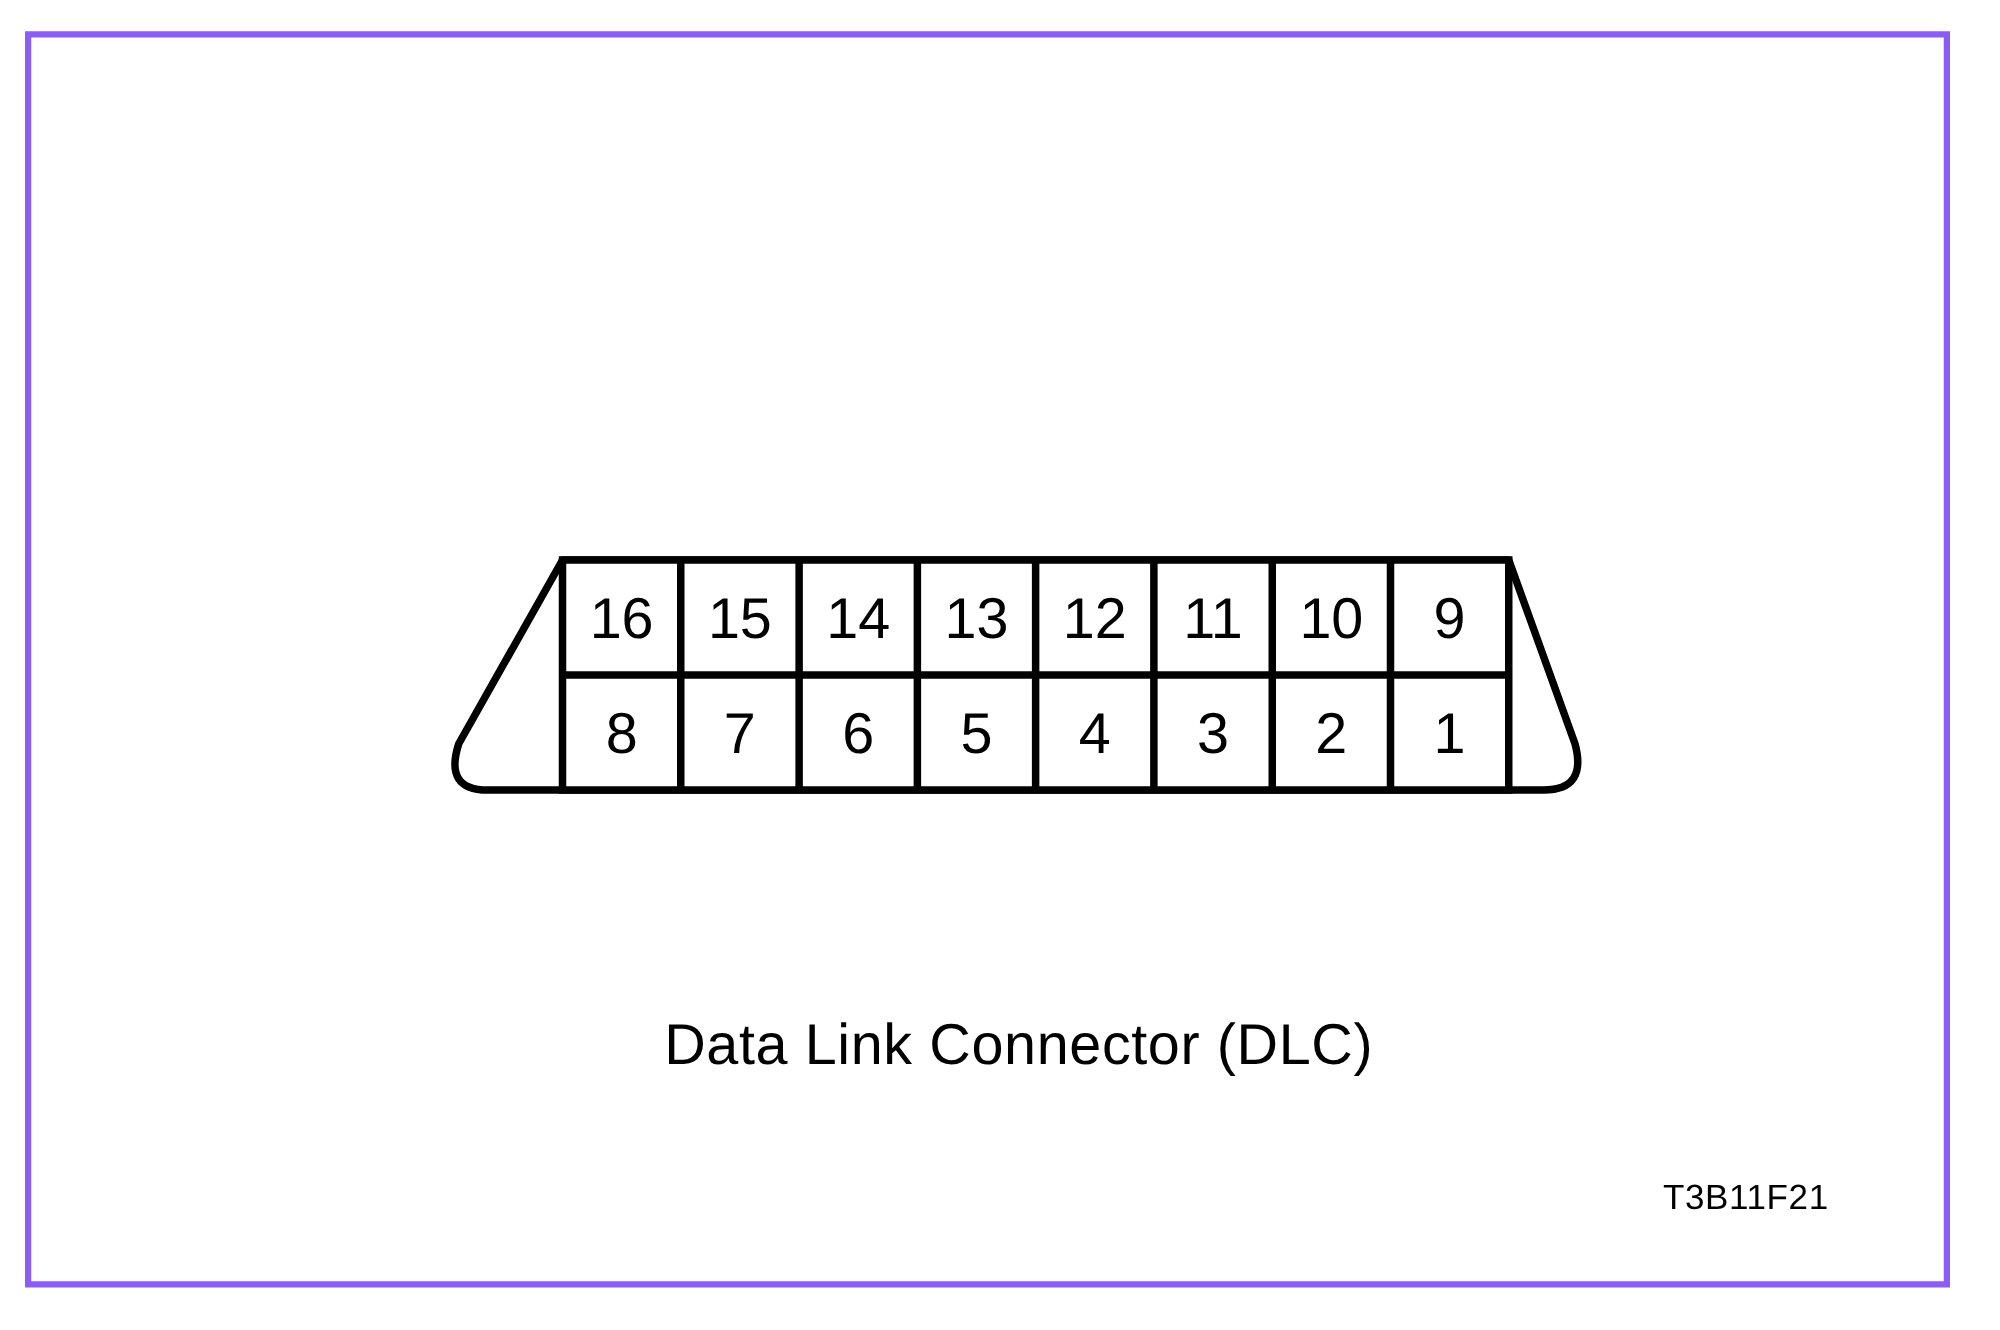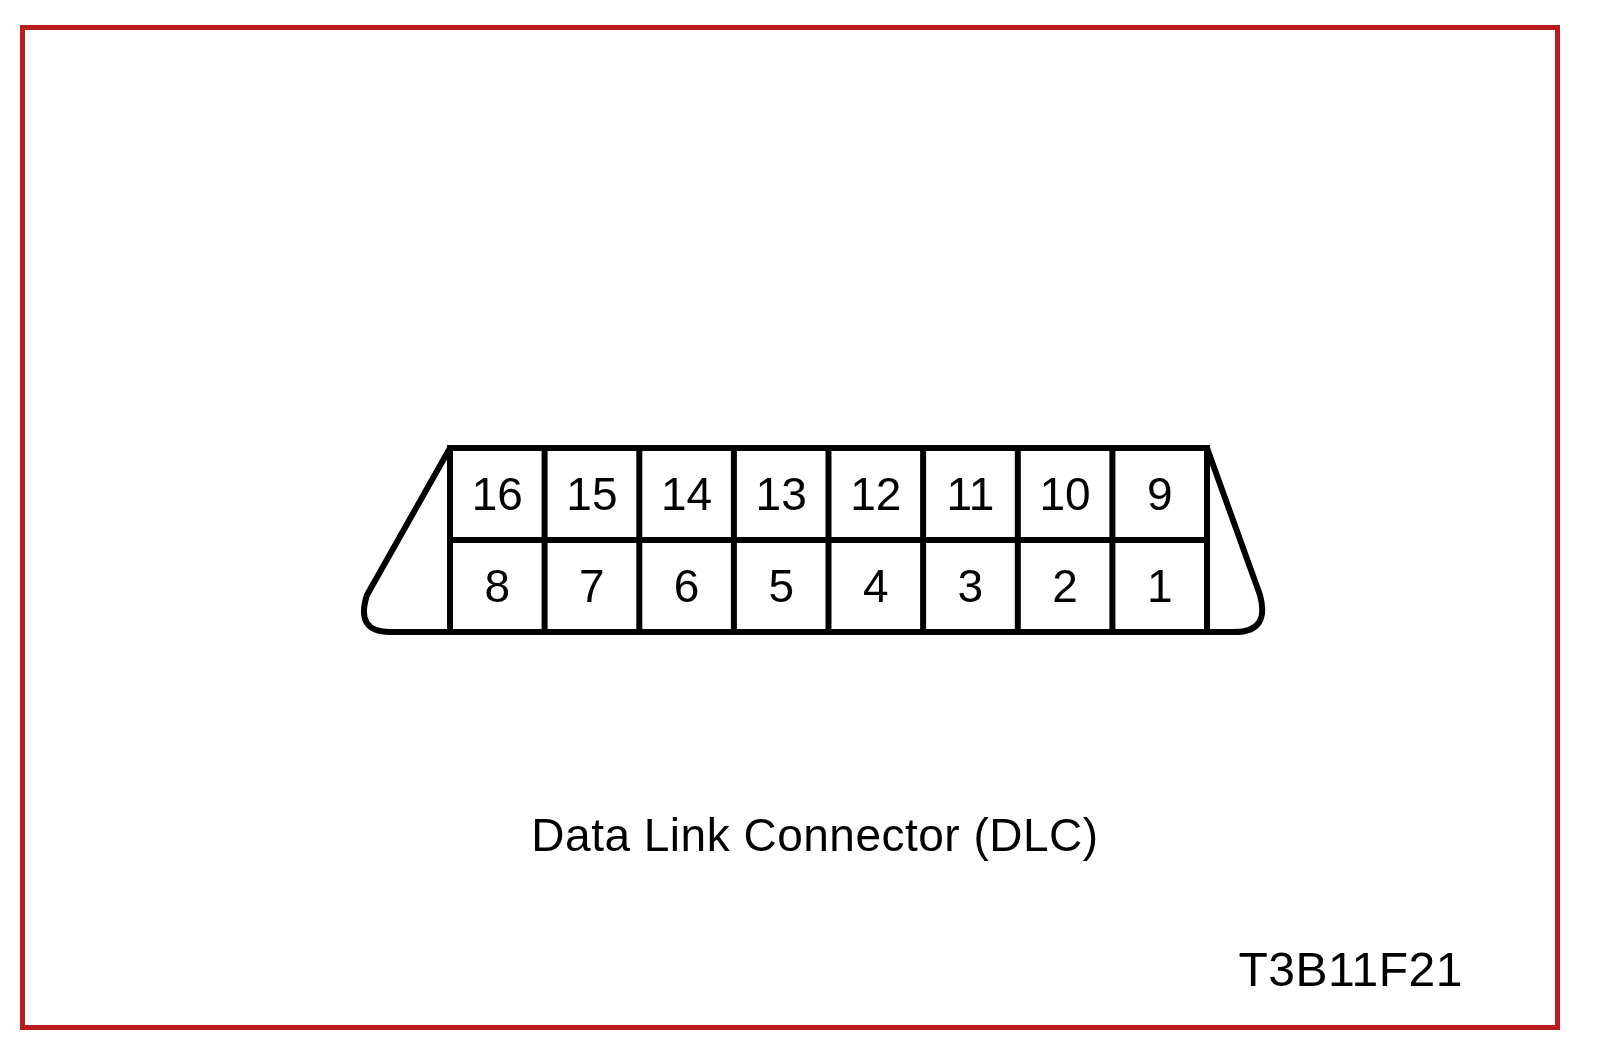--- a/index.html
+++ b/index.html
@@ -24,21 +24,21 @@
     background: #ffffff;
   }
 
   
   #figure-frame {
     position: absolute;
     left: 20px;
     top: 25px;
     width: 1540px;
     height: 1005px;
-    border: 5px solid #b91c1c;
+    border: 5px solid #8b5cf6;
     box-sizing: border-box;
     background: #ffffff;
   }
 
   
   #connector-drawing {
     position: absolute;
     left: 330px;
     top: 400px;
     width: 930px;
@@ -57,21 +57,21 @@
     color: #000000;
     letter-spacing: 0.5px;
     white-space: nowrap;
   }
 
   
   #figure-code {
     position: absolute;
     right: 92px;
     top: 912px;
-    font-size: 48px;
+    font-size: 28px;
     font-family: "Liberation Sans", sans-serif;
     color: #000000;
     letter-spacing: 0.5px;
     white-space: nowrap;
     text-align: center;
   }
 
   .pin-number {
     font-family: "Liberation Sans", sans-serif;
     font-size: 46px;

